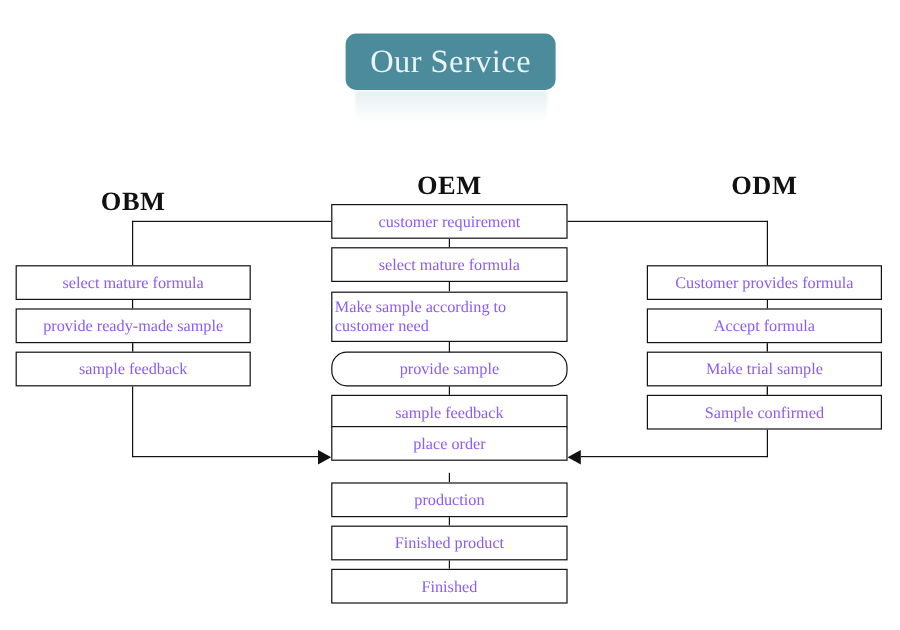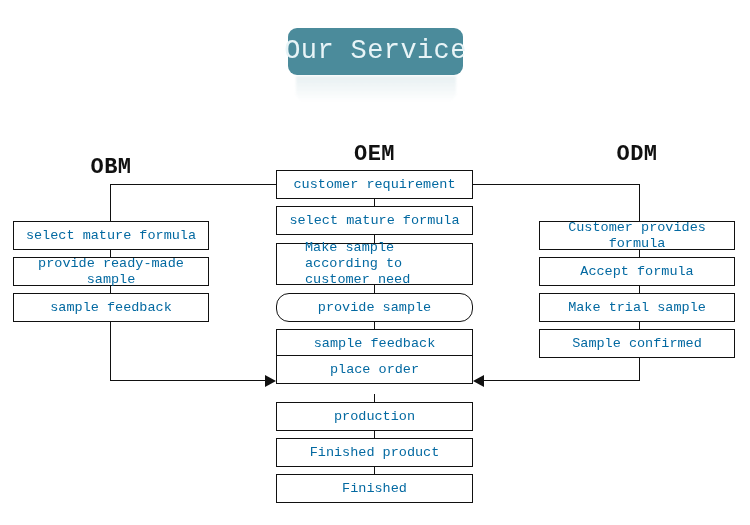--- a/index.html
+++ b/index.html
@@ -5,21 +5,21 @@
   html, body {
     margin: 0;
     padding: 0;
     background: #ffffff;
   }
   #page {
     position: relative;
     width: 750px;
     height: 504px;
     background: #ffffff;
-    font-family: Liberation Mono, monospace;
+    font-family: Liberation Serif, serif;
     overflow: hidden;
   }
 
   
   #title-banner {
     position: absolute;
     left: 288px;
     top: 28px;
     width: 175px;
     height: 47px;
@@ -61,34 +61,34 @@
   #head-obm { left: 13px;  top: 155px; width: 196px; }
   #head-oem { left: 276px; top: 142px; width: 197px; }
   #head-odm { left: 539px; top: 142px; width: 196px; }
 
   
   .fbox {
     position: absolute;
     box-sizing: border-box;
     border: 1.4px solid #111111;
     background: #ffffff;
-    color: #0369a1;
+    color: #8b5cf6;
     font-size: 13.5px;
     line-height: 1.18;
     display: flex;
     align-items: center;
     justify-content: center;
     text-align: center;
     padding: 0 6px;
     z-index: 3;
   }
   .fbox.left-align {
     justify-content: flex-start;
     text-align: left;
-    padding-left: 28px;
+    padding-left: 2px;
   }
 
   
   .col-l { left: 13px;  width: 196px; }
   .col-c { left: 276px; width: 197px; }
   .col-r { left: 539px; width: 196px; }
 
   
   .vline {
     position: absolute;

